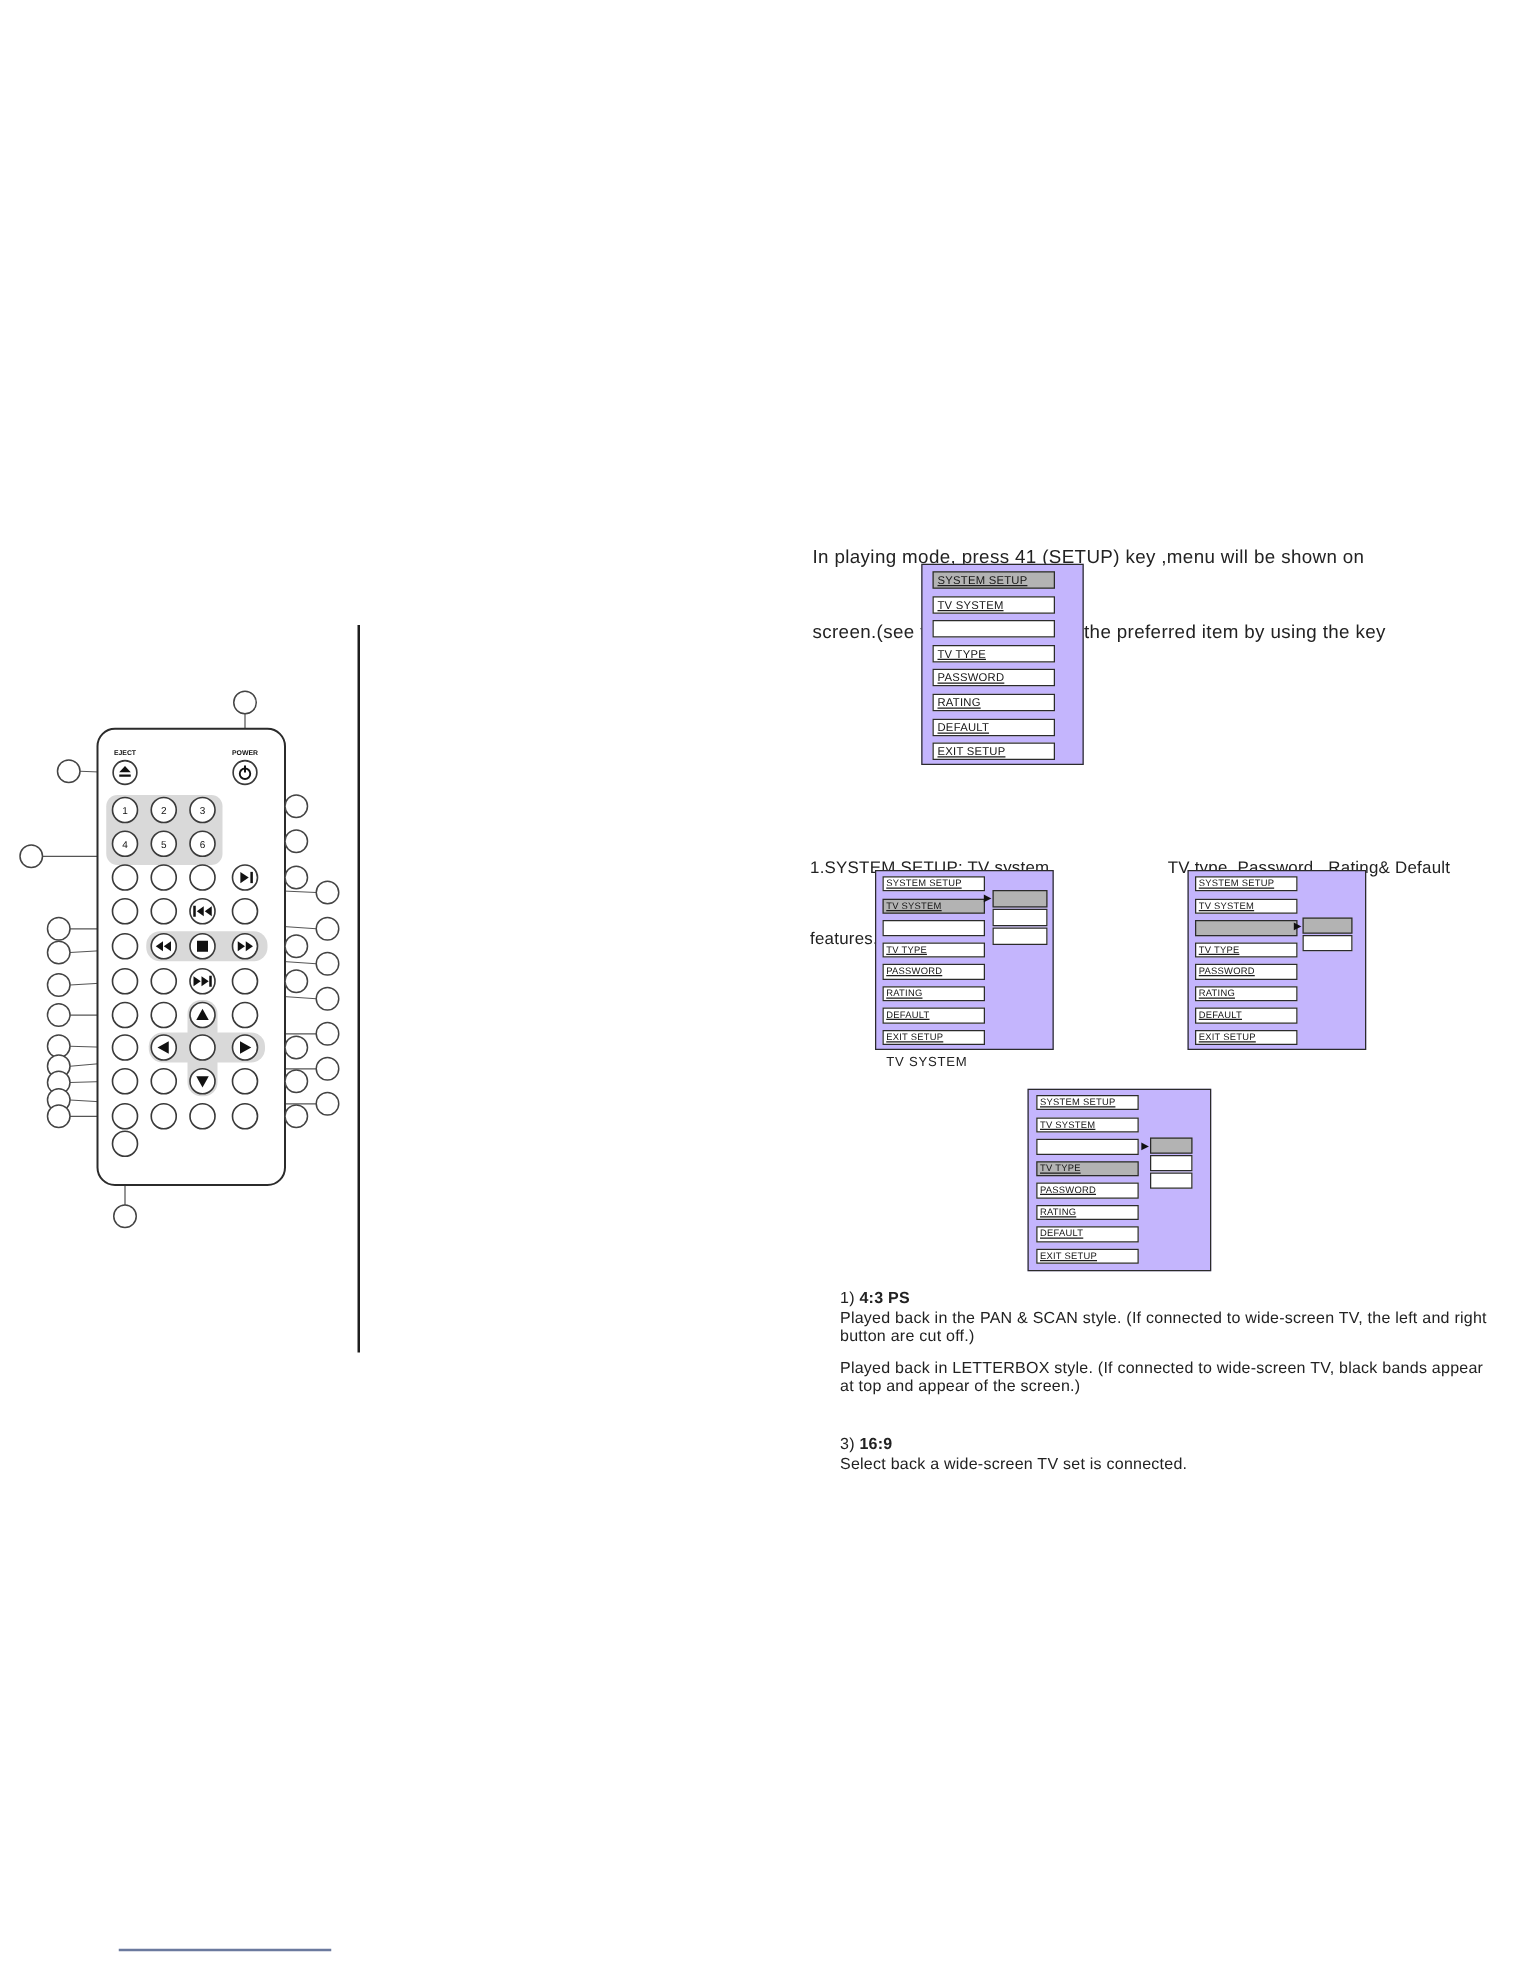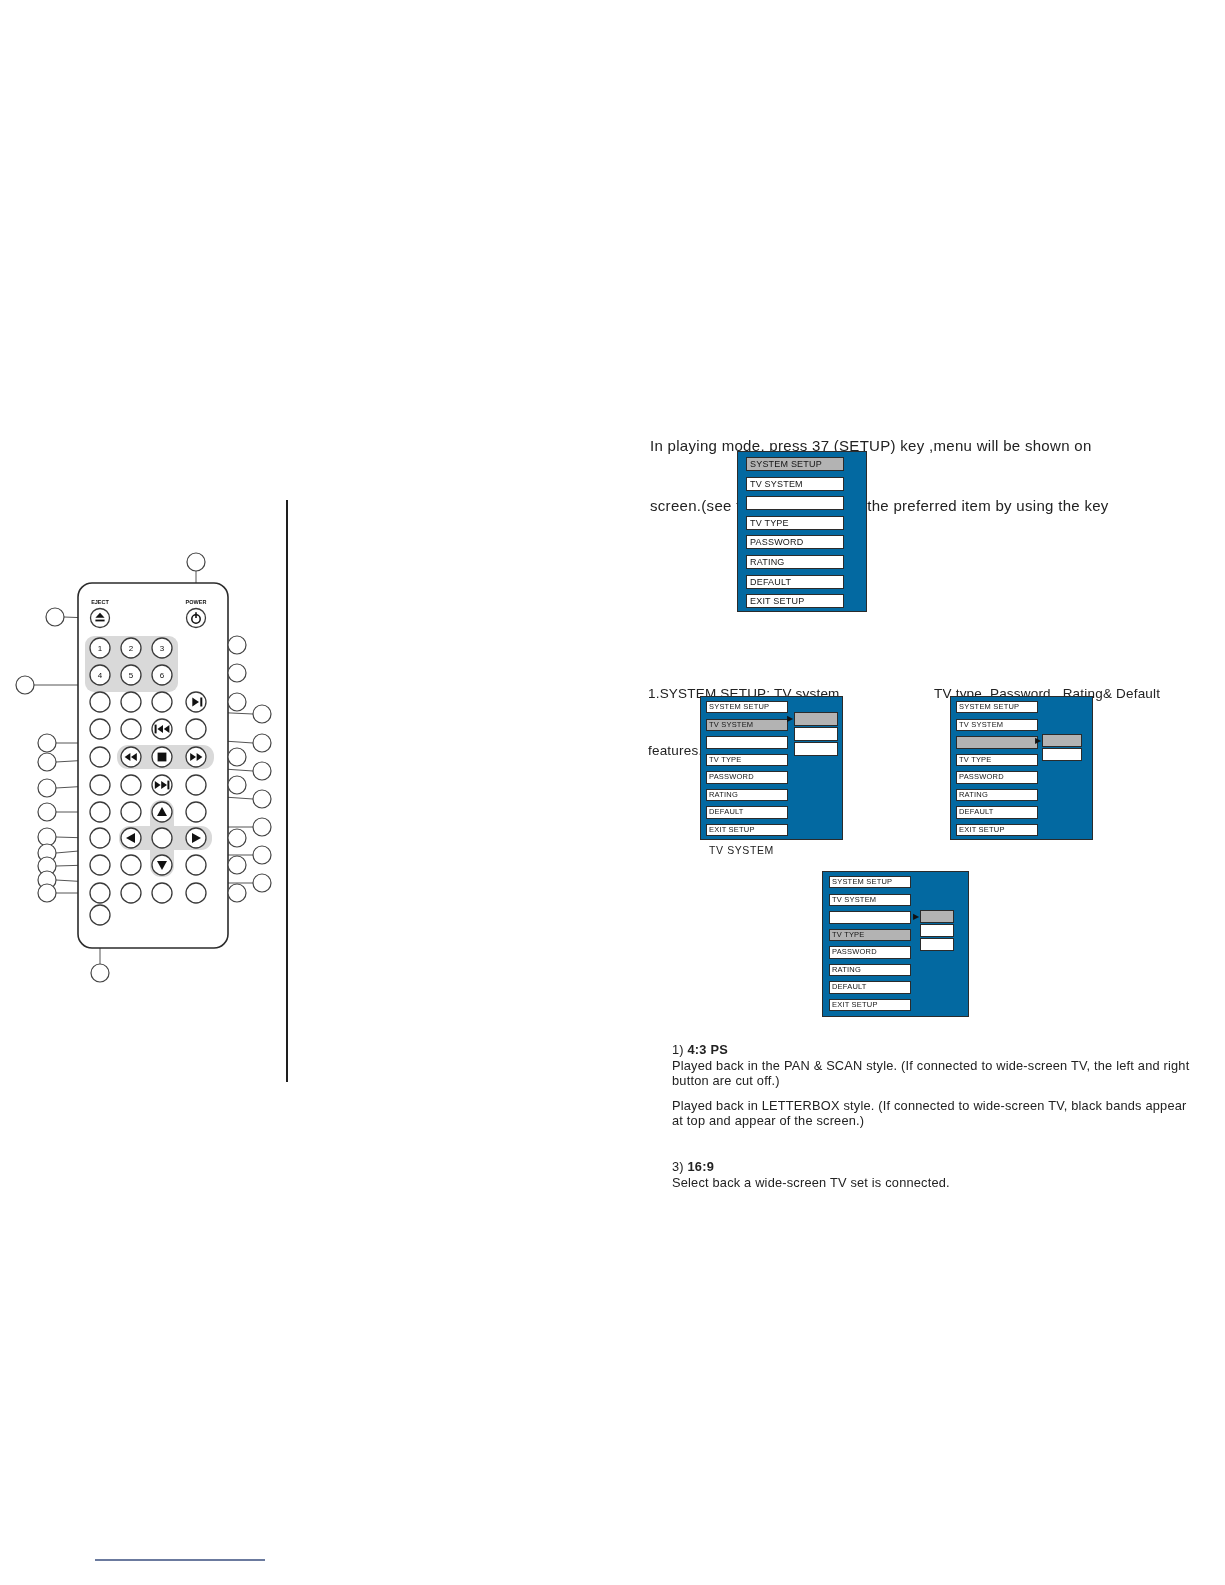--- a/index.html
+++ b/index.html
@@ -6,28 +6,28 @@
   .page{position:relative;width:1225px;height:1585px;background:#ffffff;
         font-family:"Liberation Sans",sans-serif;color:#1c1c1c;overflow:hidden;}
   .abs{position:absolute;}
 
   
   .intro{left:650px;top:396px;font-size:15px;line-height:20px;letter-spacing:0.3px;
          white-space:pre;color:#222;}
   .after{left:648px;top:646px;font-size:13.5px;line-height:19px;letter-spacing:0.2px;
          white-space:pre;color:#222;}
   .caption{left:709px;top:844px;font-size:10.5px;letter-spacing:0.6px;color:#222;}
-  .section{font-size:12.8px;line-height:15.2px;letter-spacing:0.2px;color:#222;margin-top:12px;}
+  .section{font-size:12.8px;line-height:15.2px;letter-spacing:0.2px;color:#222;}
   .section .stitle{margin-bottom:1px;}
   .s1{left:672px;top:1030px;}
   .s2{left:672px;top:1086px;}
   .s3{left:672px;top:1147px;}
 
   
-  .menu-box{border:1.6px solid #2b2b2b;background:#0369a1;box-sizing:border-box;}
+  .menu-box{border:1.6px solid #2b2b2b;background:#c4b5fd;box-sizing:border-box;text-decoration:underline;}
   .menu-box .mi{box-sizing:border-box;border:1px solid #2b2b2b;background:#fff;color:#151515;
                 overflow:hidden;white-space:nowrap;letter-spacing:0.2px;}
   .sel{background:var(--sel,#b3b3b3) !important;}
   .m1{left:737px;top:451px;width:130px;height:161px;padding:5px 0 0 8px;}
   .m1 .mi{width:98px;height:14px;line-height:12px;font-size:9px;margin-bottom:5.6px;padding:0 3px;}
   .m2{left:700px;top:696px;width:143px;height:144px;padding:4px 0 0 5px;}
   .m3{left:950px;top:696px;width:143px;height:144px;padding:4px 0 0 5px;}
   .m4{left:822px;top:871px;width:147px;height:146px;padding:4px 0 0 6px;}
   .sm .mi{width:82px;height:12.4px;line-height:10px;font-size:7.5px;margin-bottom:5.2px;padding:0 2px;}
   .submenu{position:absolute;display:flex;align-items:flex-start;}
@@ -240,21 +240,21 @@
       <circle cx="262" cy="287" r="9"></circle>
       <circle cx="262" cy="315" r="9"></circle>
       <circle cx="262" cy="343" r="9"></circle>
       <circle cx="100" cy="433" r="9"></circle>
     </g>
   </svg>
 
   <div class="abs divider"></div>
 
   <div class="abs intro">
-    <div>In playing mode, press 37 (SETUP) key ,menu will be shown on</div>
+    <div>In playing mode, press 41 (SETUP) key ,menu will be shown on</div>
     <div>screen.(see the picture).Select the preferred item by using the key</div>
   </div>
 
   <div class="abs menu-box m1">
     <div class="mi sel">SYSTEM SETUP</div>
     <div class="mi">TV SYSTEM</div>
     <div class="mi"></div>
     <div class="mi">TV TYPE</div>
     <div class="mi">PASSWORD</div>
     <div class="mi">RATING</div>

